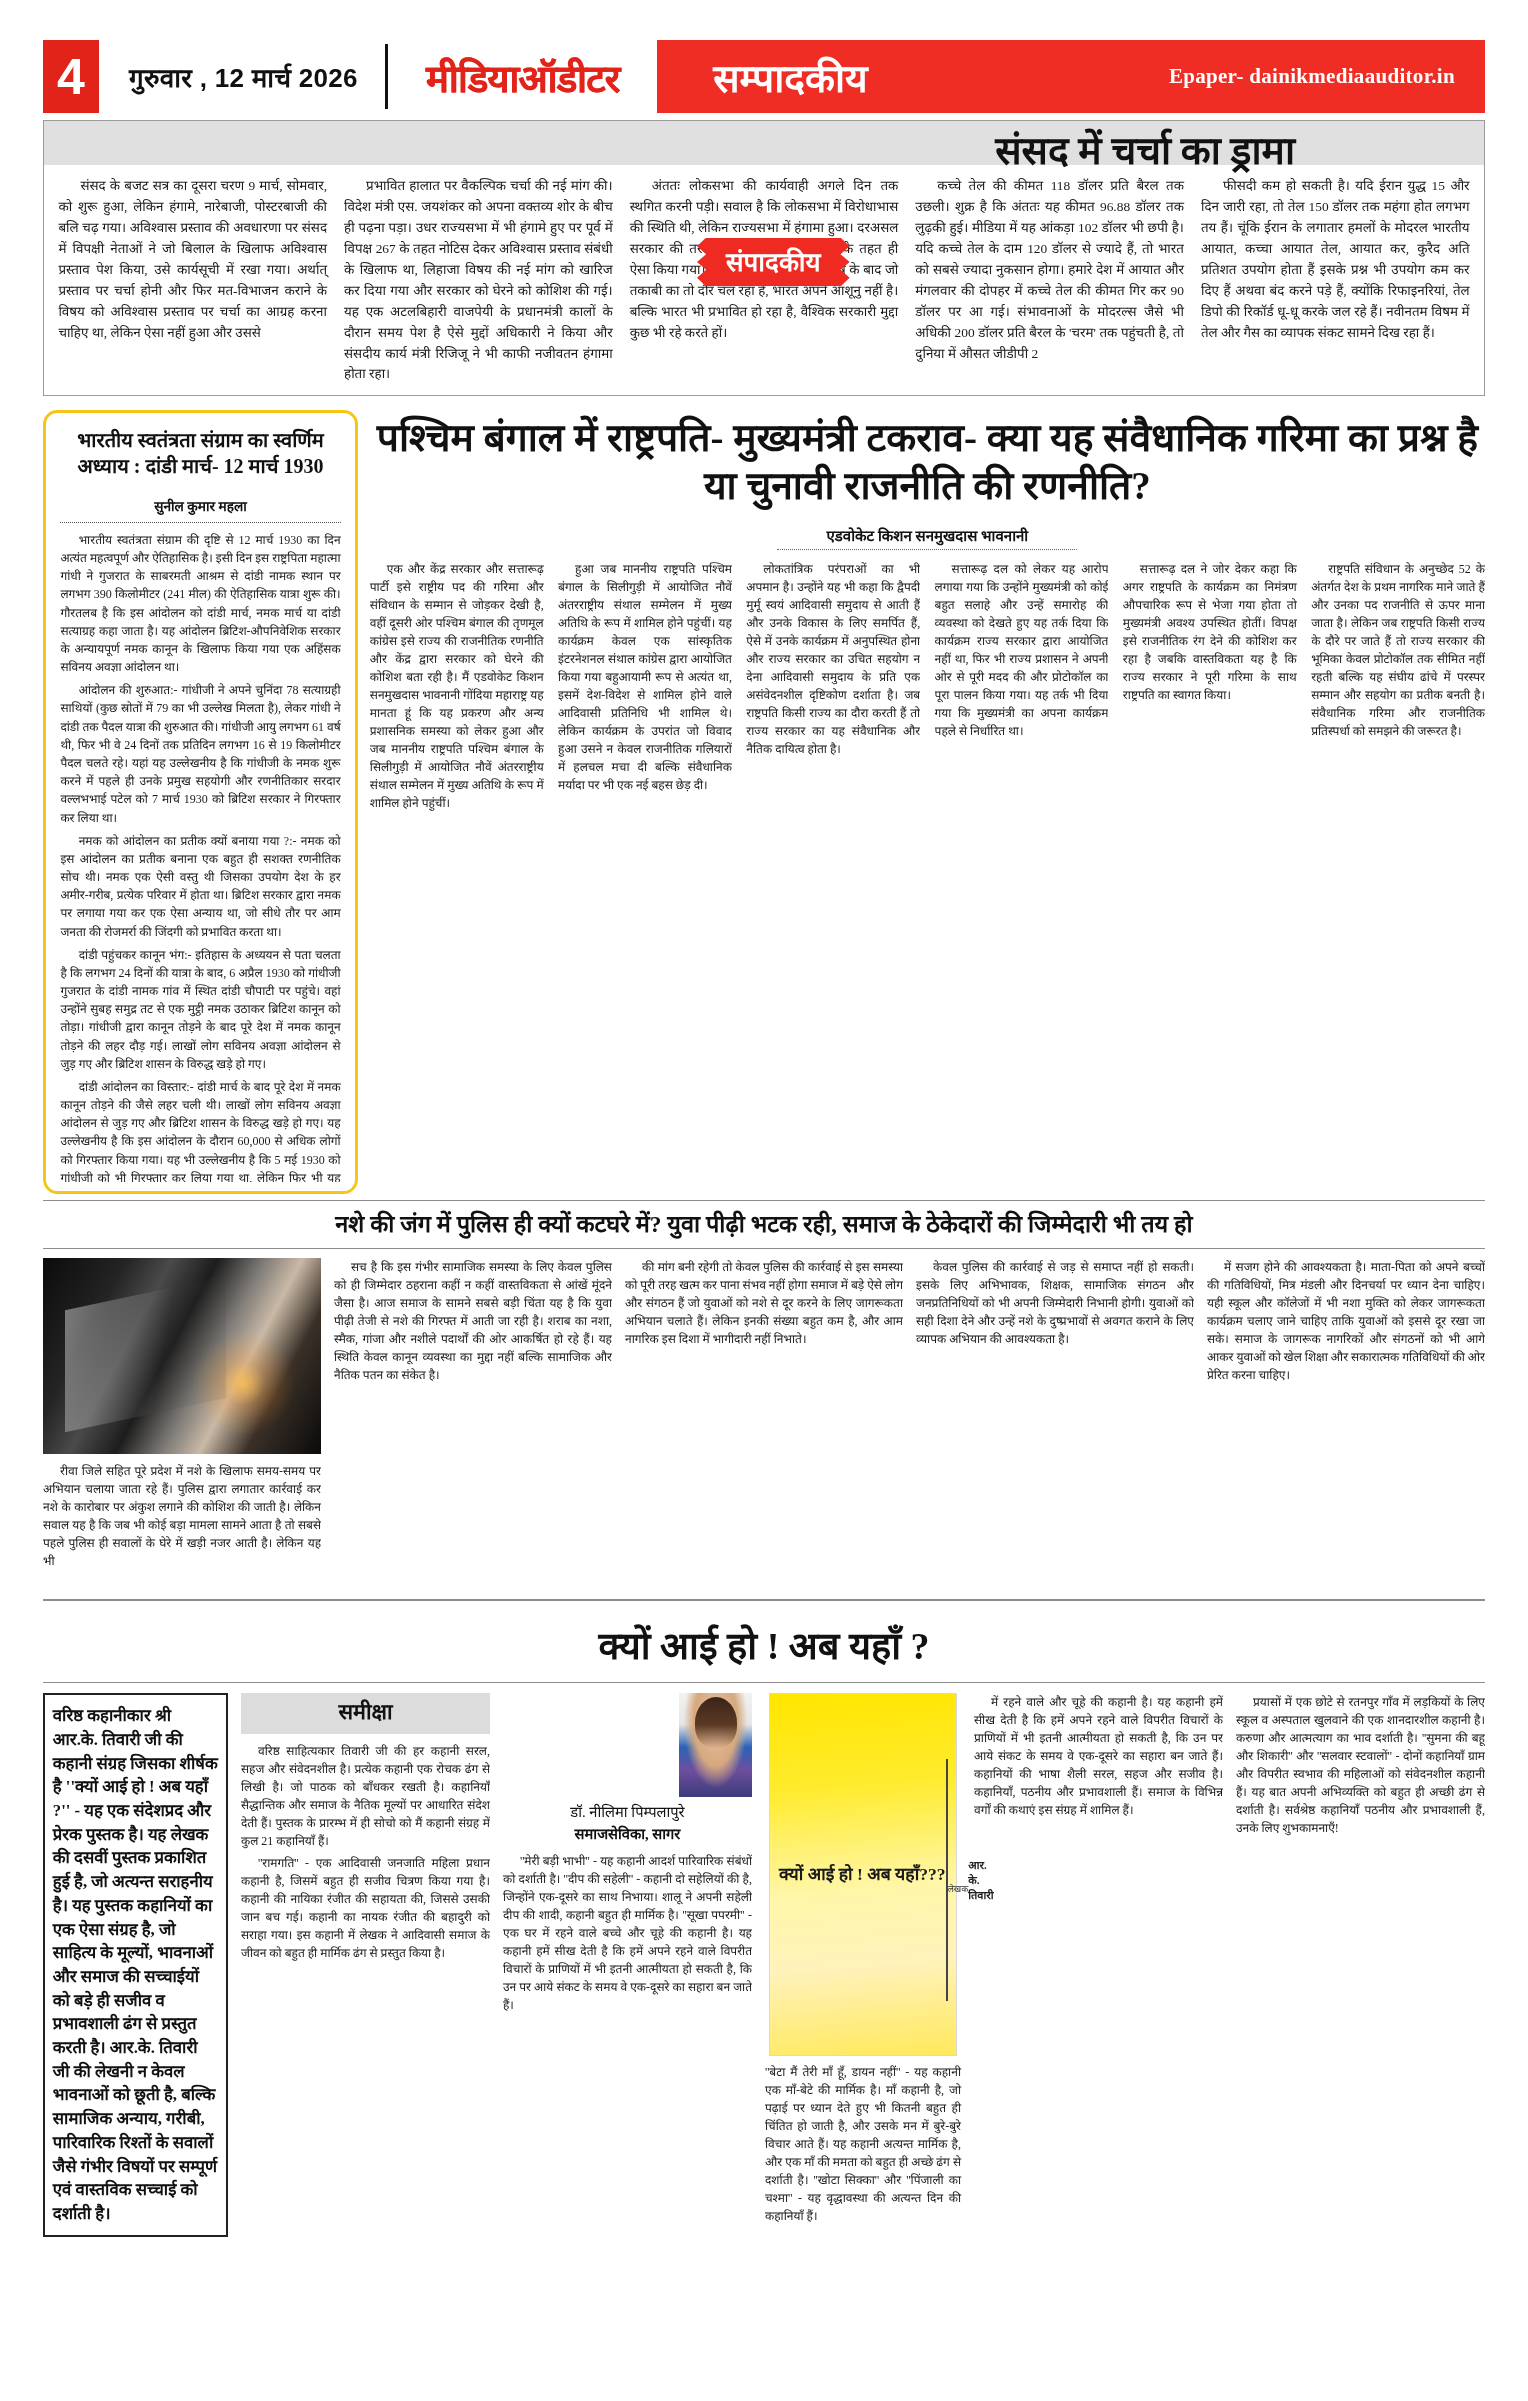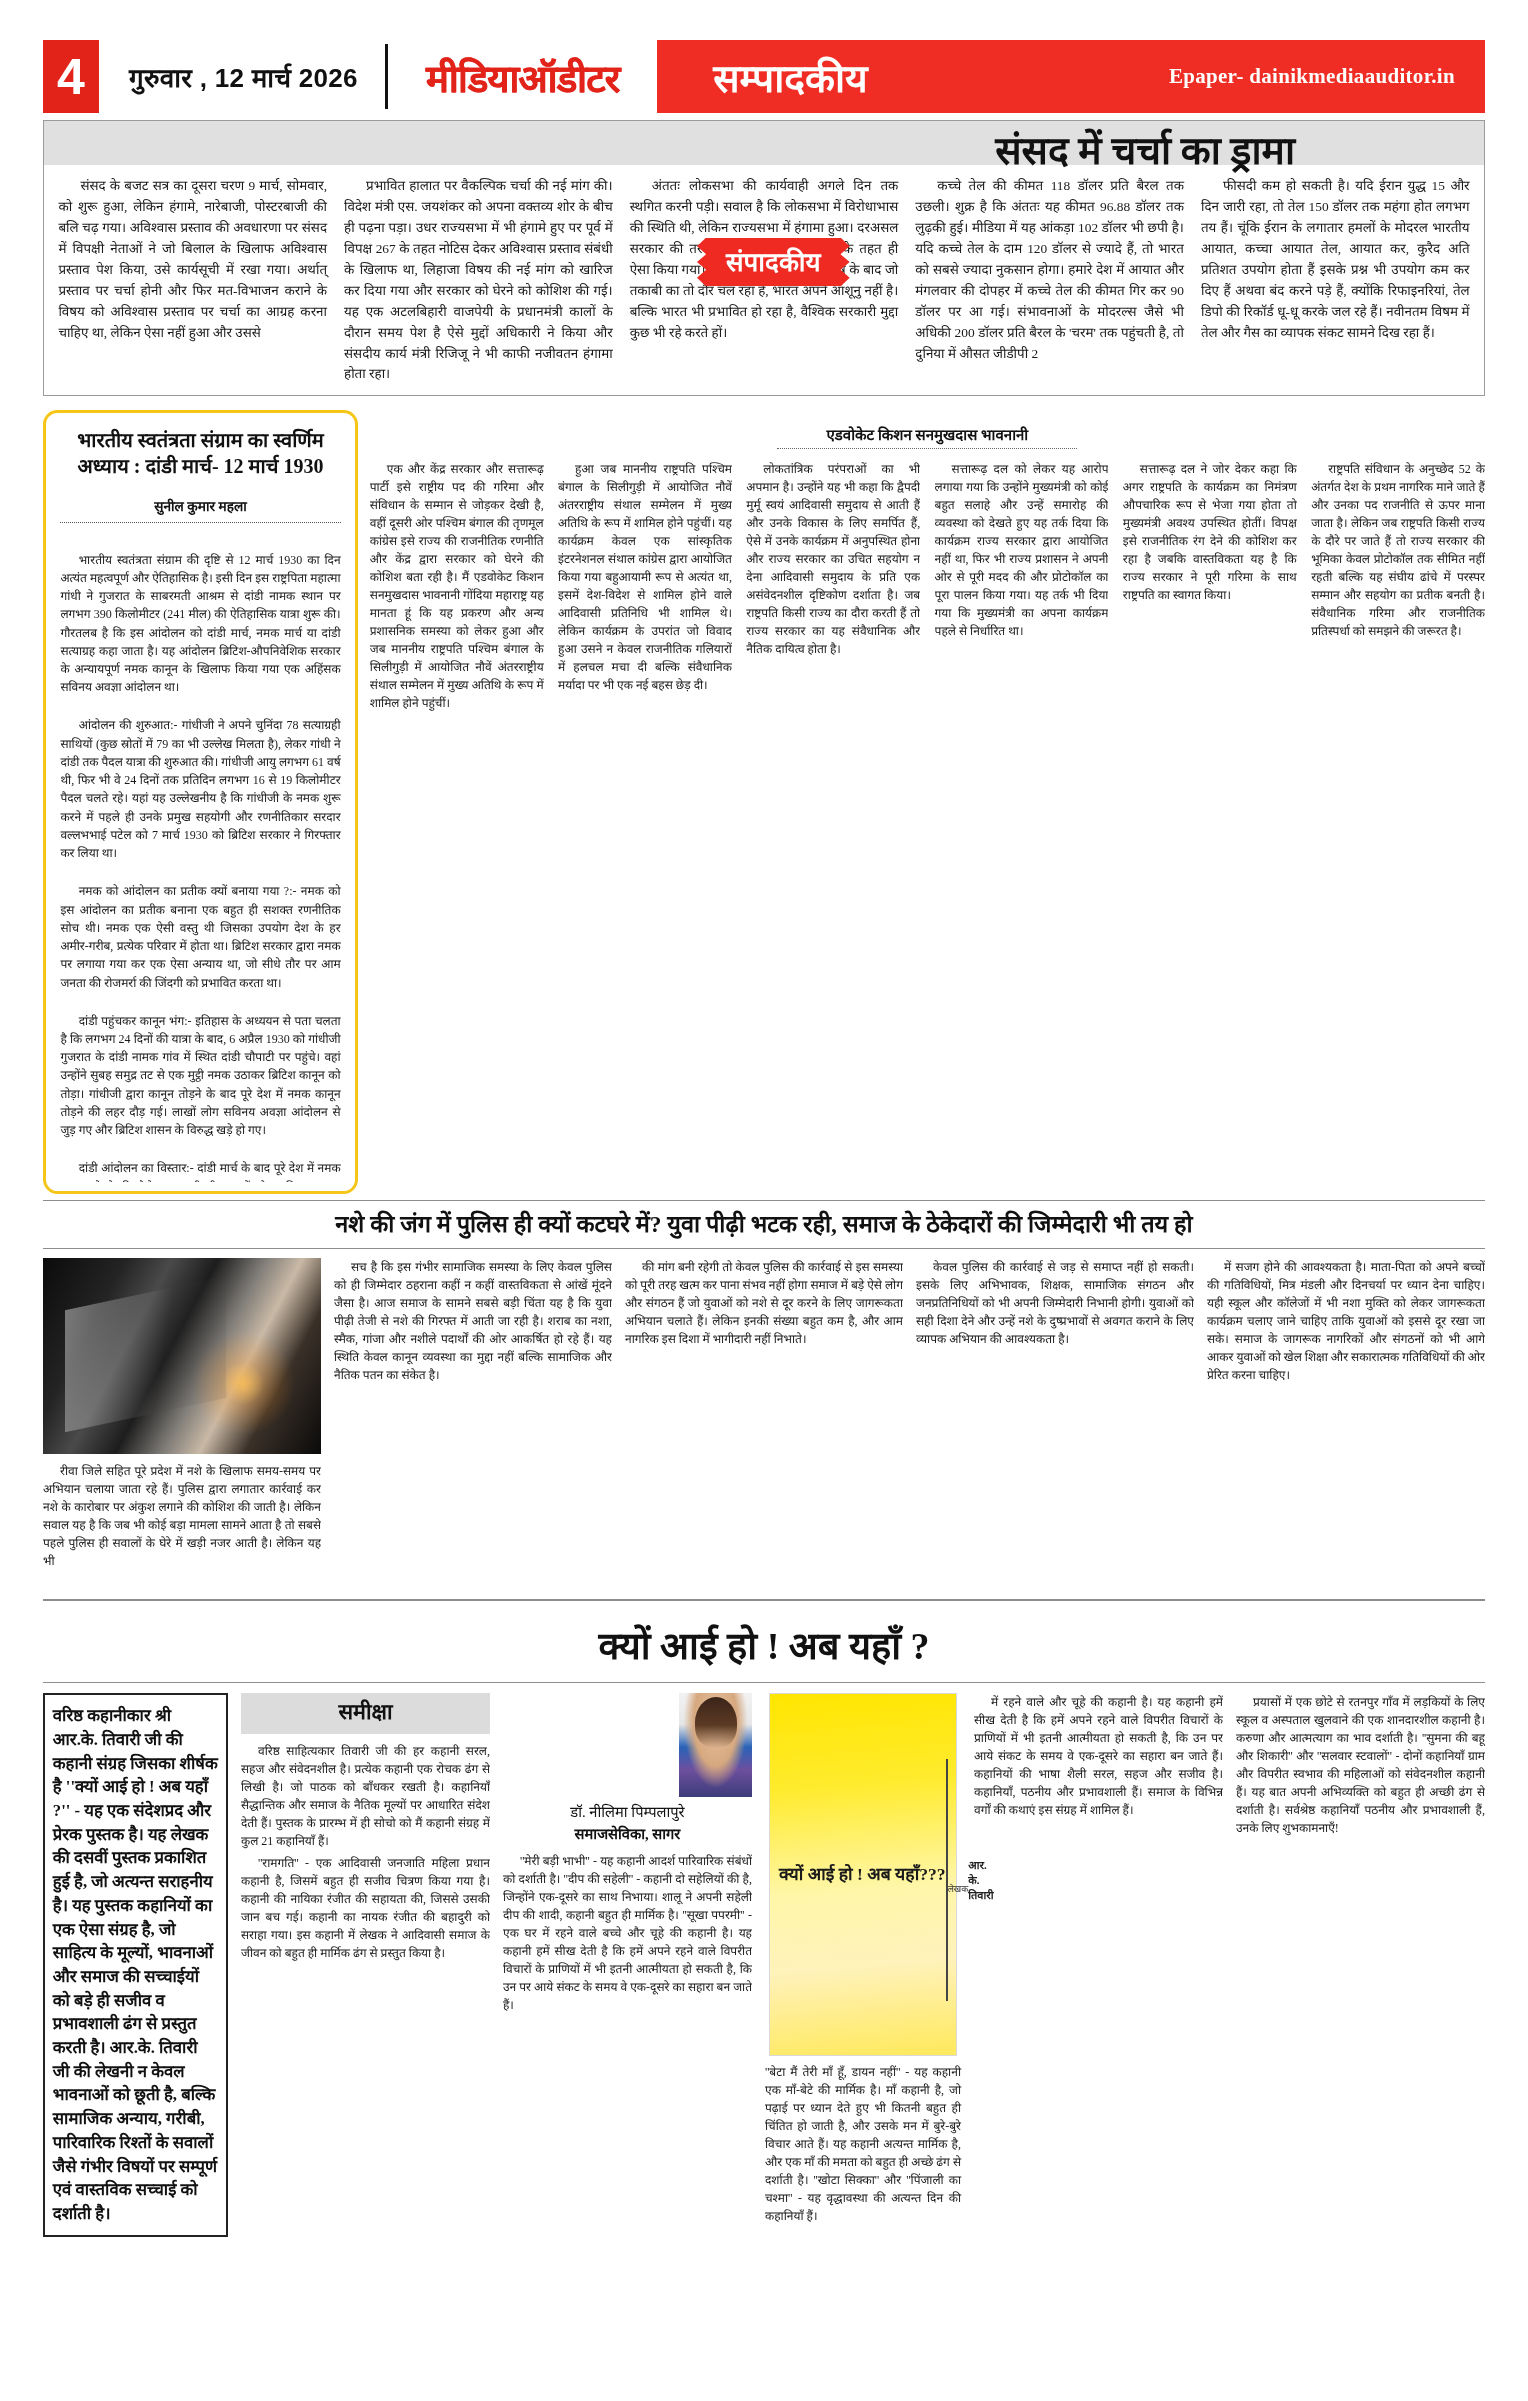--- a/index.html
+++ b/index.html
@@ -180,21 +180,21 @@
     margin:6.5px 0 7.8px 0;
   }
   .yellow-box .body {
     font-size:12px;
     line-height:1.52;
     text-align:justify;
     color:#1a1a1a;
     flex:1;
     overflow:hidden;
   }
-  .yellow-box .body p { text-indent:18.3px; margin-bottom:4.6px;margin-top:20px; }
+  .yellow-box .body p { text-indent:18.3px; margin-bottom:4.6px; }
 
   .main-col { flex:1; display:flex; flex-direction:column; }
   .main-headline {
     font-family:"Liberation Serif", serif;
     font-weight:bold;
     font-size:39px;
     line-height:1.24;
     text-align:center;
     color:#111;
     padding:3.9px 6.5px 0 6.5px;
@@ -441,20 +441,21 @@
         <p>भारतीय स्वतंत्रता संग्राम की दृष्टि से 12 मार्च 1930 का दिन अत्यंत महत्वपूर्ण और ऐतिहासिक है। इसी दिन इस राष्ट्रपिता महात्मा गांधी ने गुजरात के साबरमती आश्रम से दांडी नामक स्थान पर लगभग 390 किलोमीटर (241 मील) की ऐतिहासिक यात्रा शुरू की। गौरतलब है कि इस आंदोलन को दांडी मार्च, नमक मार्च या दांडी सत्याग्रह कहा जाता है। यह आंदोलन ब्रिटिश-औपनिवेशिक सरकार के अन्यायपूर्ण नमक कानून के खिलाफ किया गया एक अहिंसक सविनय अवज्ञा आंदोलन था।</p>
         <p>आंदोलन की शुरुआत:- गांधीजी ने अपने चुनिंदा 78 सत्याग्रही साथियों (कुछ स्रोतों में 79 का भी उल्लेख मिलता है), लेकर गांधी ने दांडी तक पैदल यात्रा की शुरुआत की। गांधीजी आयु लगभग 61 वर्ष थी, फिर भी वे 24 दिनों तक प्रतिदिन लगभग 16 से 19 किलोमीटर पैदल चलते रहे। यहां यह उल्लेखनीय है कि गांधीजी के नमक शुरू करने में पहले ही उनके प्रमुख सहयोगी और रणनीतिकार सरदार वल्लभभाई पटेल को 7 मार्च 1930 को ब्रिटिश सरकार ने गिरफ्तार कर लिया था।</p>
         <p>नमक को आंदोलन का प्रतीक क्यों बनाया गया ?:- नमक को इस आंदोलन का प्रतीक बनाना एक बहुत ही सशक्त रणनीतिक सोच थी। नमक एक ऐसी वस्तु थी जिसका उपयोग देश के हर अमीर-गरीब, प्रत्येक परिवार में होता था। ब्रिटिश सरकार द्वारा नमक पर लगाया गया कर एक ऐसा अन्याय था, जो सीधे तौर पर आम जनता की रोजमर्रा की जिंदगी को प्रभावित करता था।</p>
         <p>दांडी पहुंचकर कानून भंग:- इतिहास के अध्ययन से पता चलता है कि लगभग 24 दिनों की यात्रा के बाद, 6 अप्रैल 1930 को गांधीजी गुजरात के दांडी नामक गांव में स्थित दांडी चौपाटी पर पहुंचे। वहां उन्होंने सुबह समुद्र तट से एक मुट्ठी नमक उठाकर ब्रिटिश कानून को तोड़ा। गांधीजी द्वारा कानून तोड़ने के बाद पूरे देश में नमक कानून तोड़ने की लहर दौड़ गई। लाखों लोग सविनय अवज्ञा आंदोलन से जुड़ गए और ब्रिटिश शासन के विरुद्ध खड़े हो गए।</p>
         <p>दांडी आंदोलन का विस्तार:- दांडी मार्च के बाद पूरे देश में नमक कानून तोड़ने की जैसे लहर चली थी। लाखों लोग सविनय अवज्ञा आंदोलन से जुड़ गए और ब्रिटिश शासन के विरुद्ध खड़े हो गए। यह उल्लेखनीय है कि इस आंदोलन के दौरान 60,000 से अधिक लोगों को गिरफ्तार किया गया। यह भी उल्लेखनीय है कि 5 मई 1930 को गांधीजी को भी गिरफ्तार कर लिया गया था, लेकिन फिर भी यह आंदोलन जारी रहा। सरोजिनी नायडू जैसी प्रख्यात स्वतंत्रता सेनानी व कवयित्री और महान् नेतृत्व में 21 मई 1930 की लगभग 2500 सत्याग्रहियों ने गुजरात के धरासणा नमक कारखाने पर शांतिपूर्ण सत्याग्रह किया।</p>
 
       </div>
     </div>
 
     <div class="main-col">
+      <div class="main-headline">पश्चिम बंगाल में राष्ट्रपति- मुख्यमंत्री टकराव- क्या यह संवैधानिक गरिमा का प्रश्न है या चुनावी राजनीति की रणनीति?</div>
       <div class="main-byline">एडवोकेट किशन सनमुखदास भावनानी</div>
       <div class="byline-rule"></div>
       <div class="main-cols">
         <div class="col">
             <p>एक और केंद्र सरकार और सत्तारूढ़ पार्टी इसे राष्ट्रीय पद की गरिमा और संविधान के सम्मान से जोड़कर देखी है, वहीं दूसरी ओर पश्चिम बंगाल की तृणमूल कांग्रेस इसे राज्य की राजनीतिक रणनीति और केंद्र द्वारा सरकार को घेरने की कोशिश बता रही है। मैं एडवोकेट किशन सनमुखदास भावनानी गोंदिया महाराष्ट्र यह मानता हूं कि यह प्रकरण और अन्य प्रशासनिक समस्या को लेकर हुआ और जब माननीय राष्ट्रपति पश्चिम बंगाल के सिलीगुड़ी में आयोजित नौवें अंतरराष्ट्रीय संथाल सम्मेलन में मुख्य अतिथि के रूप में शामिल होने पहुंचीं।</p>
           </div>
         <div class="col">
             <p>हुआ जब माननीय राष्ट्रपति पश्चिम बंगाल के सिलीगुड़ी में आयोजित नौवें अंतरराष्ट्रीय संथाल सम्मेलन में मुख्य अतिथि के रूप में शामिल होने पहुंचीं। यह कार्यक्रम केवल एक सांस्कृतिक इंटरनेशनल संथाल कांग्रेस द्वारा आयोजित किया गया बहुआयामी रूप से अत्यंत था, इसमें देश-विदेश से शामिल होने वाले आदिवासी प्रतिनिधि भी शामिल थे। लेकिन कार्यक्रम के उपरांत जो विवाद हुआ उसने न केवल राजनीतिक गलियारों में हलचल मचा दी बल्कि संवैधानिक मर्यादा पर भी एक नई बहस छेड़ दी।</p>
           </div>
         <div class="col">

